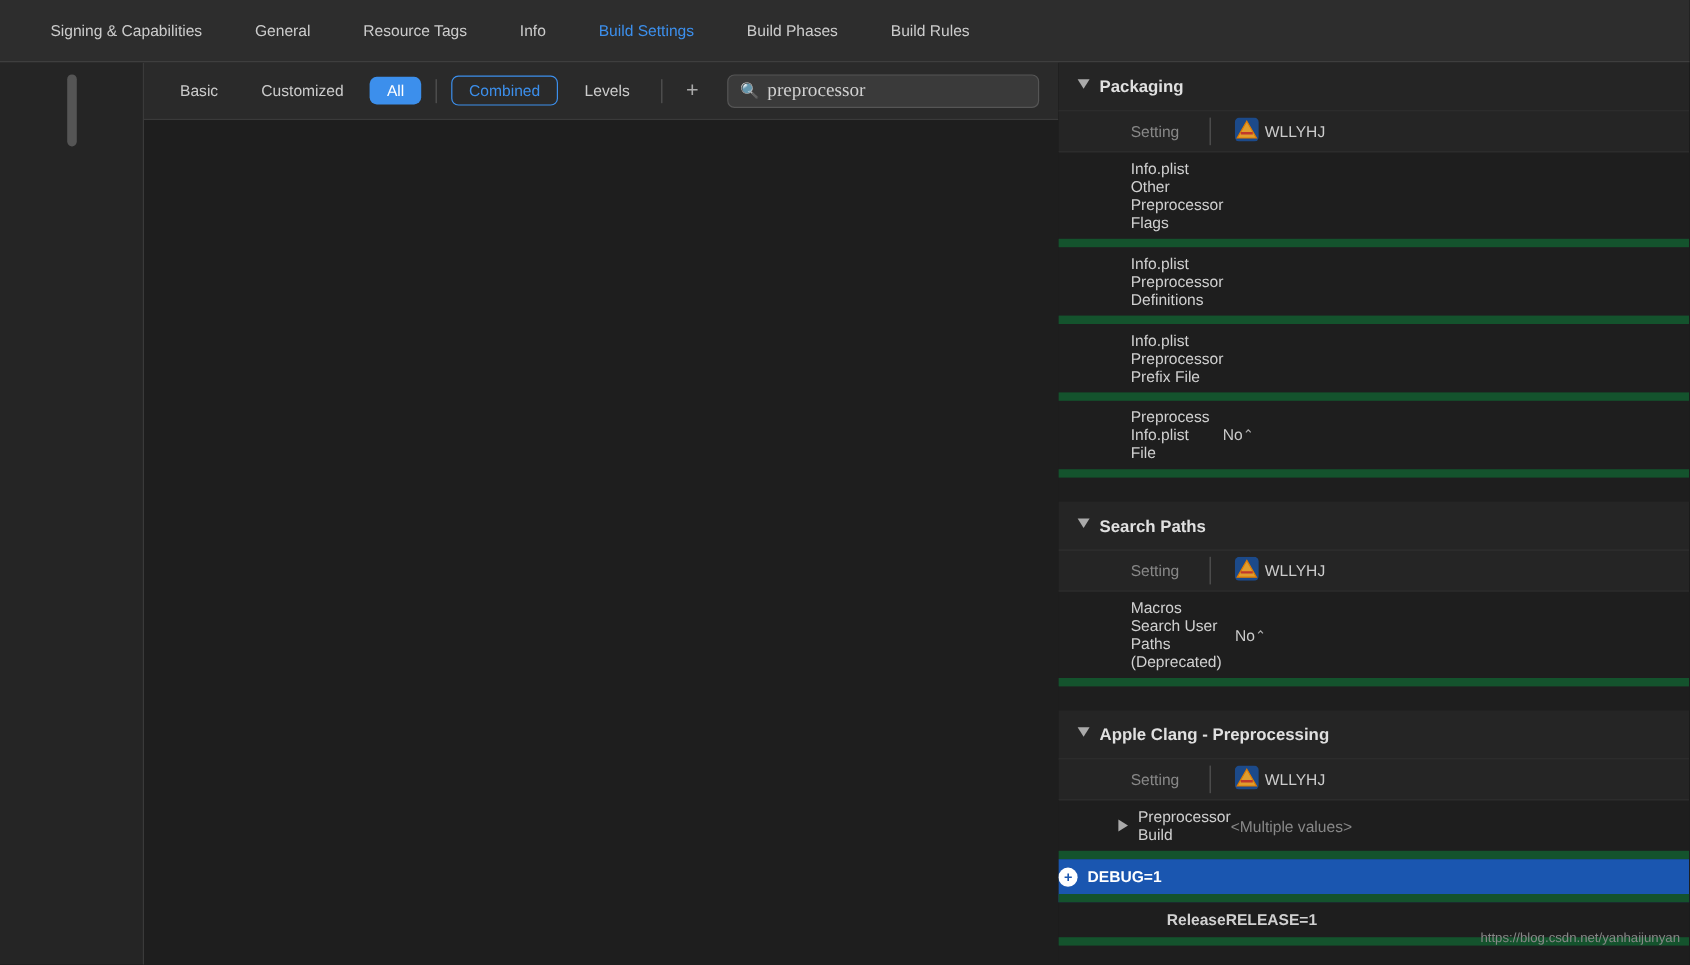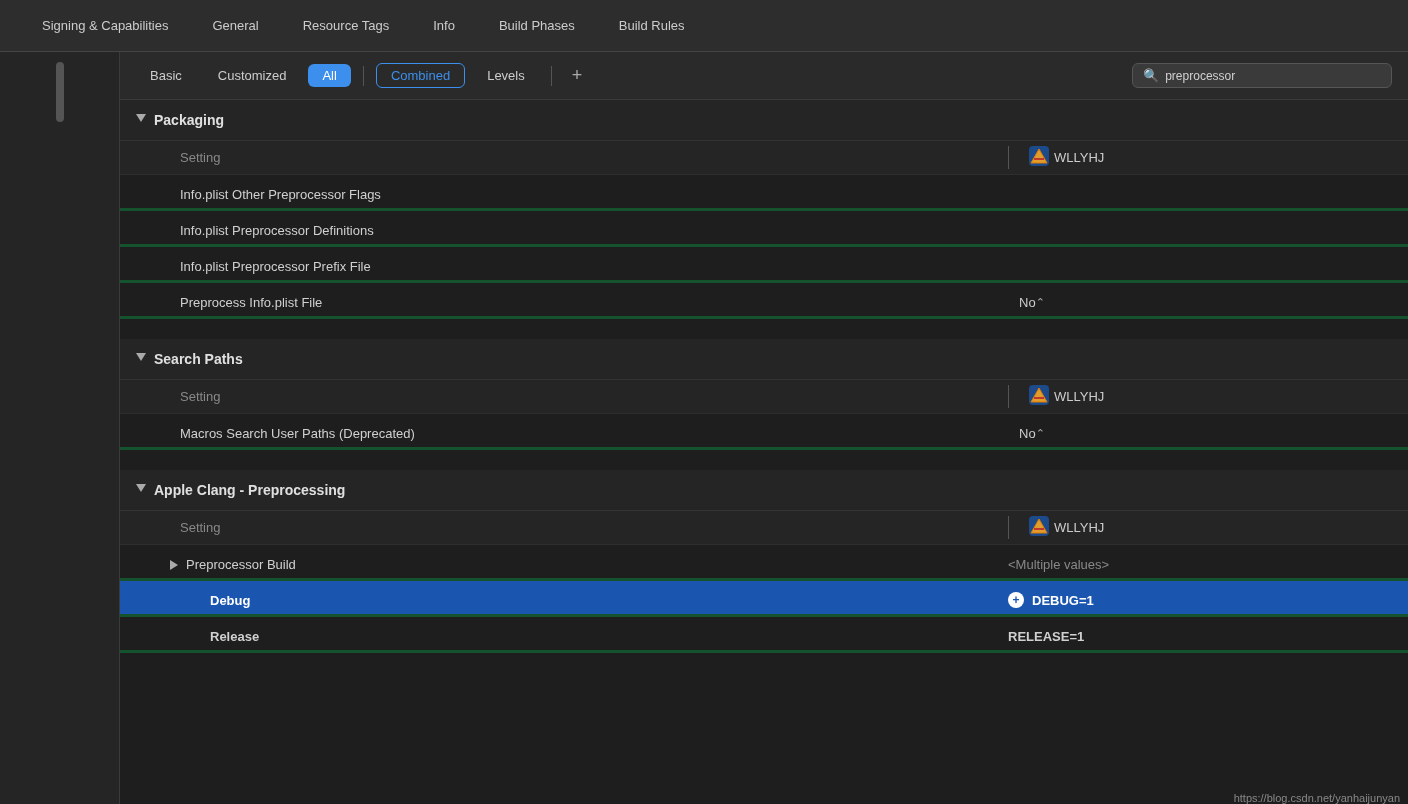--- a/index.html
+++ b/index.html
@@ -60,21 +60,21 @@
       height: 60px;
       background: #555;
       border-radius: 4px;
       margin: 10px auto;
     }
 
     
     .main-content {
       flex: 1;
       display: flex;
-      flex-direction: column;
+      flex-direction: row;
       overflow: hidden;
     }
 
     
     .toolbar {
       display: flex;
       align-items: center;
       background: #2a2a2a;
       border-bottom: 1px solid #3a3a3a;
       padding: 8px 16px;
@@ -130,23 +130,24 @@
       width: 260px;
     }
     .search-icon-svg {
       color: #888;
       font-size: 13px;
     }
     .search-input {
       background: transparent;
       border: none;
       color: #d0d0d0;
-      font-size: 12px;
+      font-size: 16px;
       outline: none;
       width: 200px;
+      font-family: Liberation Serif, serif;
     }
 
     
     .settings-area {
       flex: 1;
       overflow-y: auto;
       background: #1e1e1e;
     }
 
     .section-header {
@@ -175,22 +176,22 @@
     .triangle.open {
       border-left: none;
       border-right: none;
       border-top: 8px solid #aaa;
       border-left: 5px solid transparent;
       border-right: 5px solid transparent;
     }
 
     .setting-row {
       display: flex;
-      align-items: flex-end;
-      border-bottom: 3px solid #14532d;
+      align-items: center;
+      border-bottom: 7px solid #14532d;
       min-height: 36px;
       padding: 6px 0;
     }
 
     .setting-name {
       flex: 1;
       padding-left: 60px;
       font-size: 13px;
       color: #d0d0d0;
     }
@@ -275,21 +276,21 @@
       font-weight: bold;
       font-size: 13px;
     }
     .release-value {
       font-weight: bold;
       font-size: 13px;
     }
 
     .watermark {
       position: fixed;
-      bottom: 0;
+      bottom: 16px;
       right: 8px;
       font-size: 11px;
       color: #888;
     }
 
     
     .settings-area::-webkit-scrollbar {
       width: 8px;
     }
     .settings-area::-webkit-scrollbar-track {
@@ -305,20 +306,21 @@
     }
   </style>
 </head>
 <body>
 
 <div class="tab-bar">
   <div class="tab-item">Signing &amp; Capabilities</div>
   <div class="tab-item">General</div>
   <div class="tab-item">Resource Tags</div>
   <div class="tab-item">Info</div>
+  <div class="tab-item active">Build Settings</div>
   <div class="tab-item">Build Phases</div>
   <div class="tab-item">Build Rules</div>
 </div>
 
 <div class="content-area">
 
   <div class="sidebar">
     <div class="sidebar-scrollbar"></div>
   </div>
 
@@ -439,21 +441,20 @@
         <div class="setting-name preprocessor-macros-sub" style="padding-left:50px; display:flex; align-items:center; gap:8px;">
           <span class="triangle" style="border-left-color:#aaa;"></span>
           <span>Preprocessor Build</span>
         </div>
         <div class="setting-value">
           <span class="multiple-values">&lt;Multiple values&gt;</span>
         </div>
       </div>
 
       <div class="setting-row selected-row" style="background:#1a56b0;">
-        <div class="setting-name" style="padding-left:90px; color:#fff; font-weight:bold;">Debug</div>
         <div class="setting-value" style="color:#fff;">
           <span class="plus-circle">+</span>
           <span class="debug-value">DEBUG=1</span>
         </div>
       </div>
 
       <div class="setting-row" style="background:#1e1e1e;">
         <div class="setting-name" style="padding-left:90px; font-weight:bold;">Release</div>
         <div class="setting-value">
           <span class="release-value">RELEASE=1</span>

